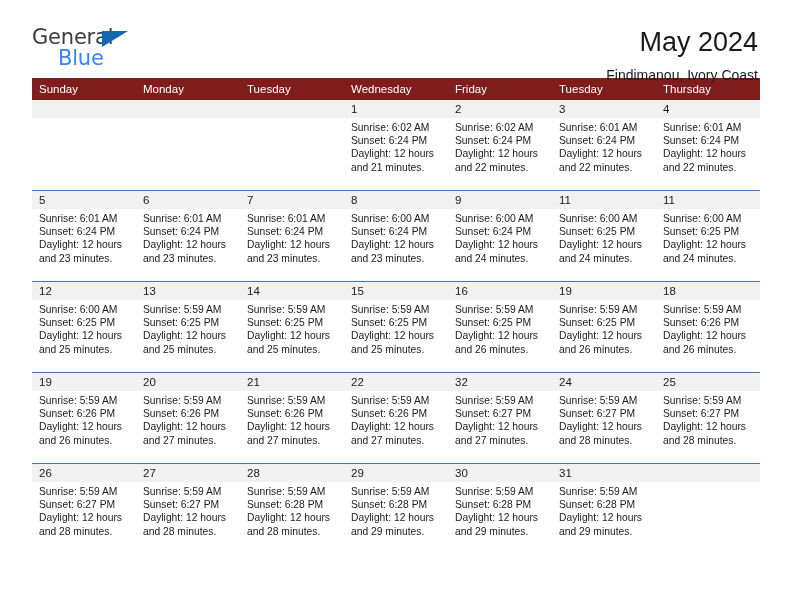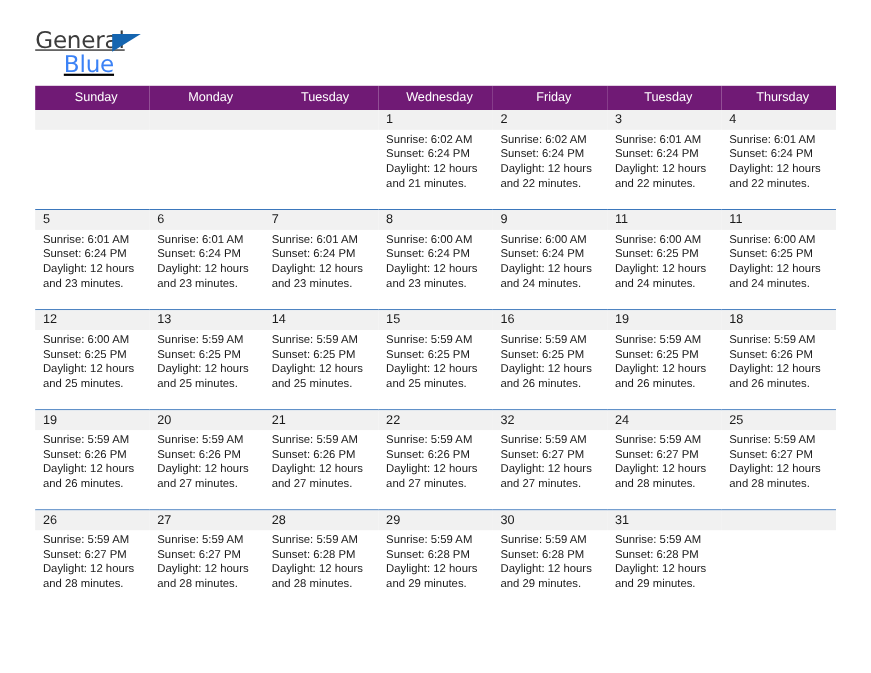--- a/index.html
+++ b/index.html
@@ -26,21 +26,20 @@
     justify-content: space-between;
     align-items: flex-start;
     height: 72px;
     padding-top: 26px;
   }
 
   .logo {
     position: relative;
     width: 120px;
     height: 46px;
-    text-decoration: underline;
   }
   .logo-general {
     font-size: 21px;
     color: #3c3c3c;
     letter-spacing: -0.2px;
     line-height: 23px;
     font-family: "DejaVu Sans", sans-serif;
   }
   .logo-blue {
     font-size: 21px;
@@ -82,25 +81,25 @@
 
   
   .calendar {
     width: 728px;
     border-collapse: collapse;
     table-layout: fixed;
     margin-top: 6px;
   }
 
   .calendar thead th {
-    background: #701a75;
+    background: #7f1d1d;
     color: #ffffff;
     font-size: 11.5px;
     font-weight: normal;
-    text-align: center;
+    text-align: left;
     padding: 5px 0 5px 7px;
     height: 22px;
     border: none;
     margin-top: 32px;
   }
 
   .week-row > td {
     vertical-align: top;
     padding: 0;
     border-top: 1px solid #3b77bc;
@@ -140,20 +139,24 @@
 <div class="page">
 
   <div class="top-header">
 
     <div class="logo">
       <span class="logo-general">General</span>
       <span class="logo-triangle"></span>
       <span class="logo-blue">Blue</span>
     </div>
 
+    <div class="title-block">
+      <div class="cal-title">May 2024</div>
+      <div class="cal-subtitle">Findimanou, Ivory Coast</div>
+    </div>
 
   </div>
 
   <table class="calendar">
     <thead>
       <tr>
         <th>Sunday</th>
         <th>Monday</th>
         <th>Tuesday</th>
         <th>Wednesday</th>

